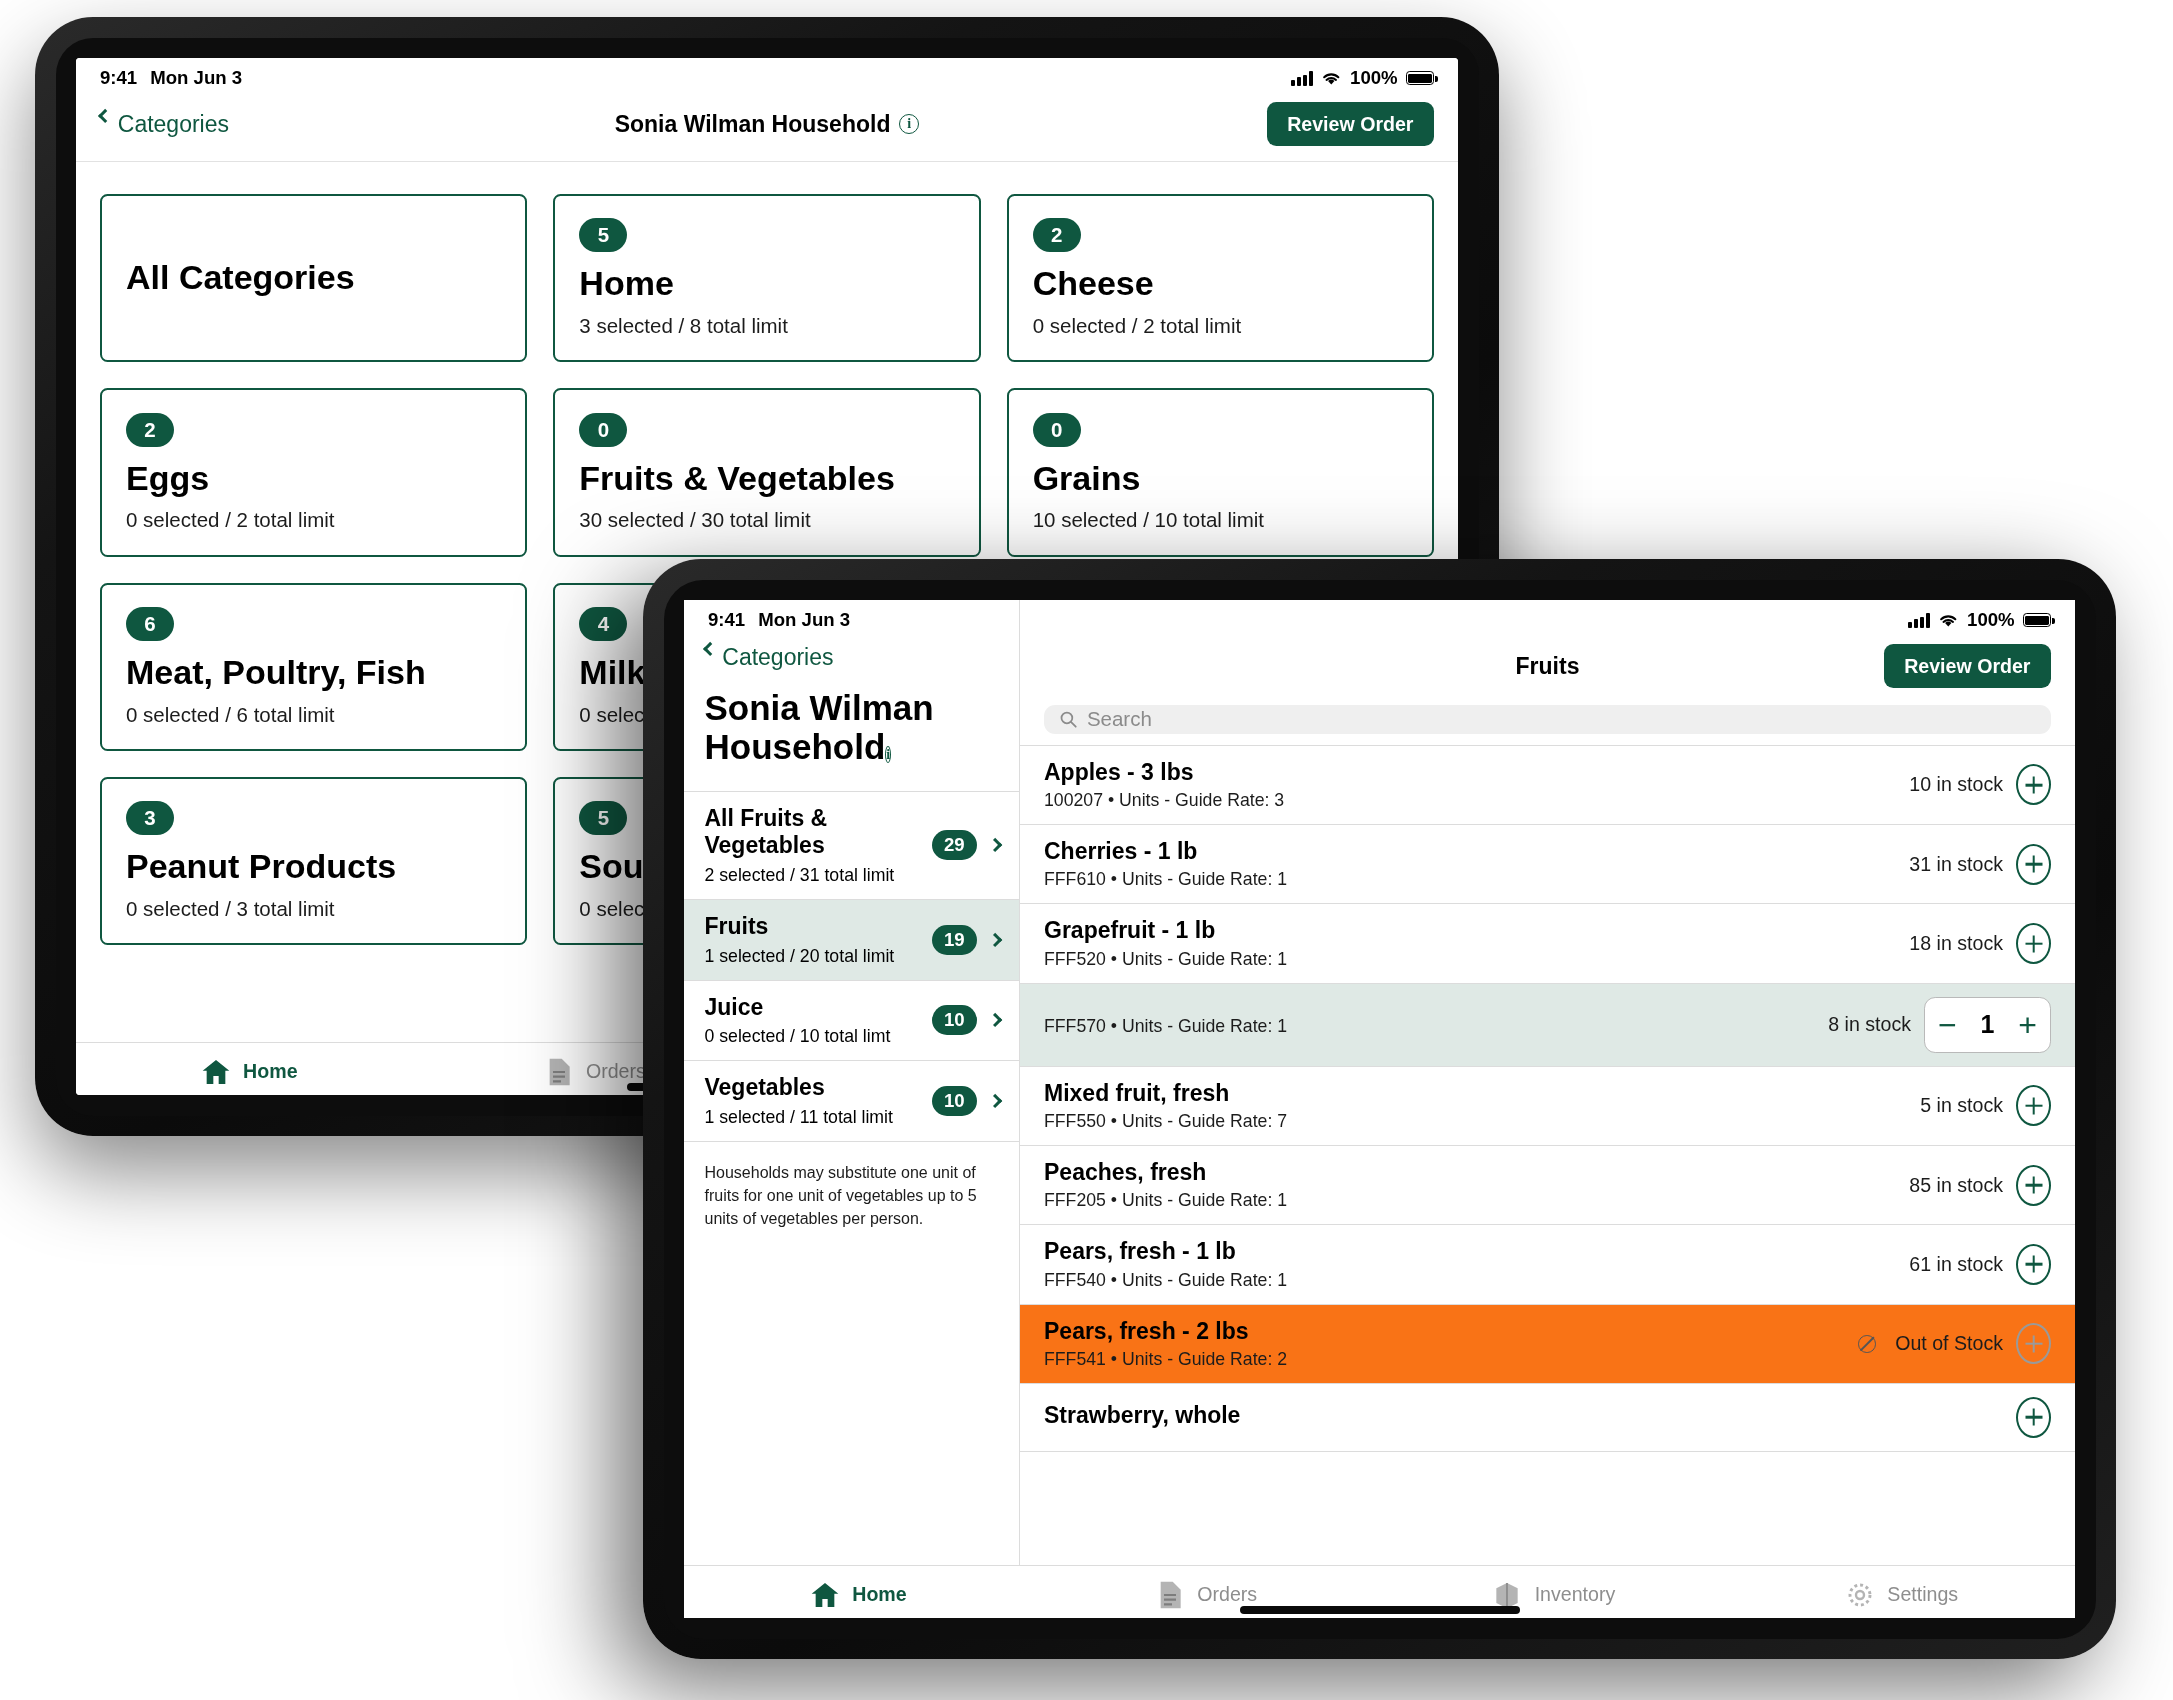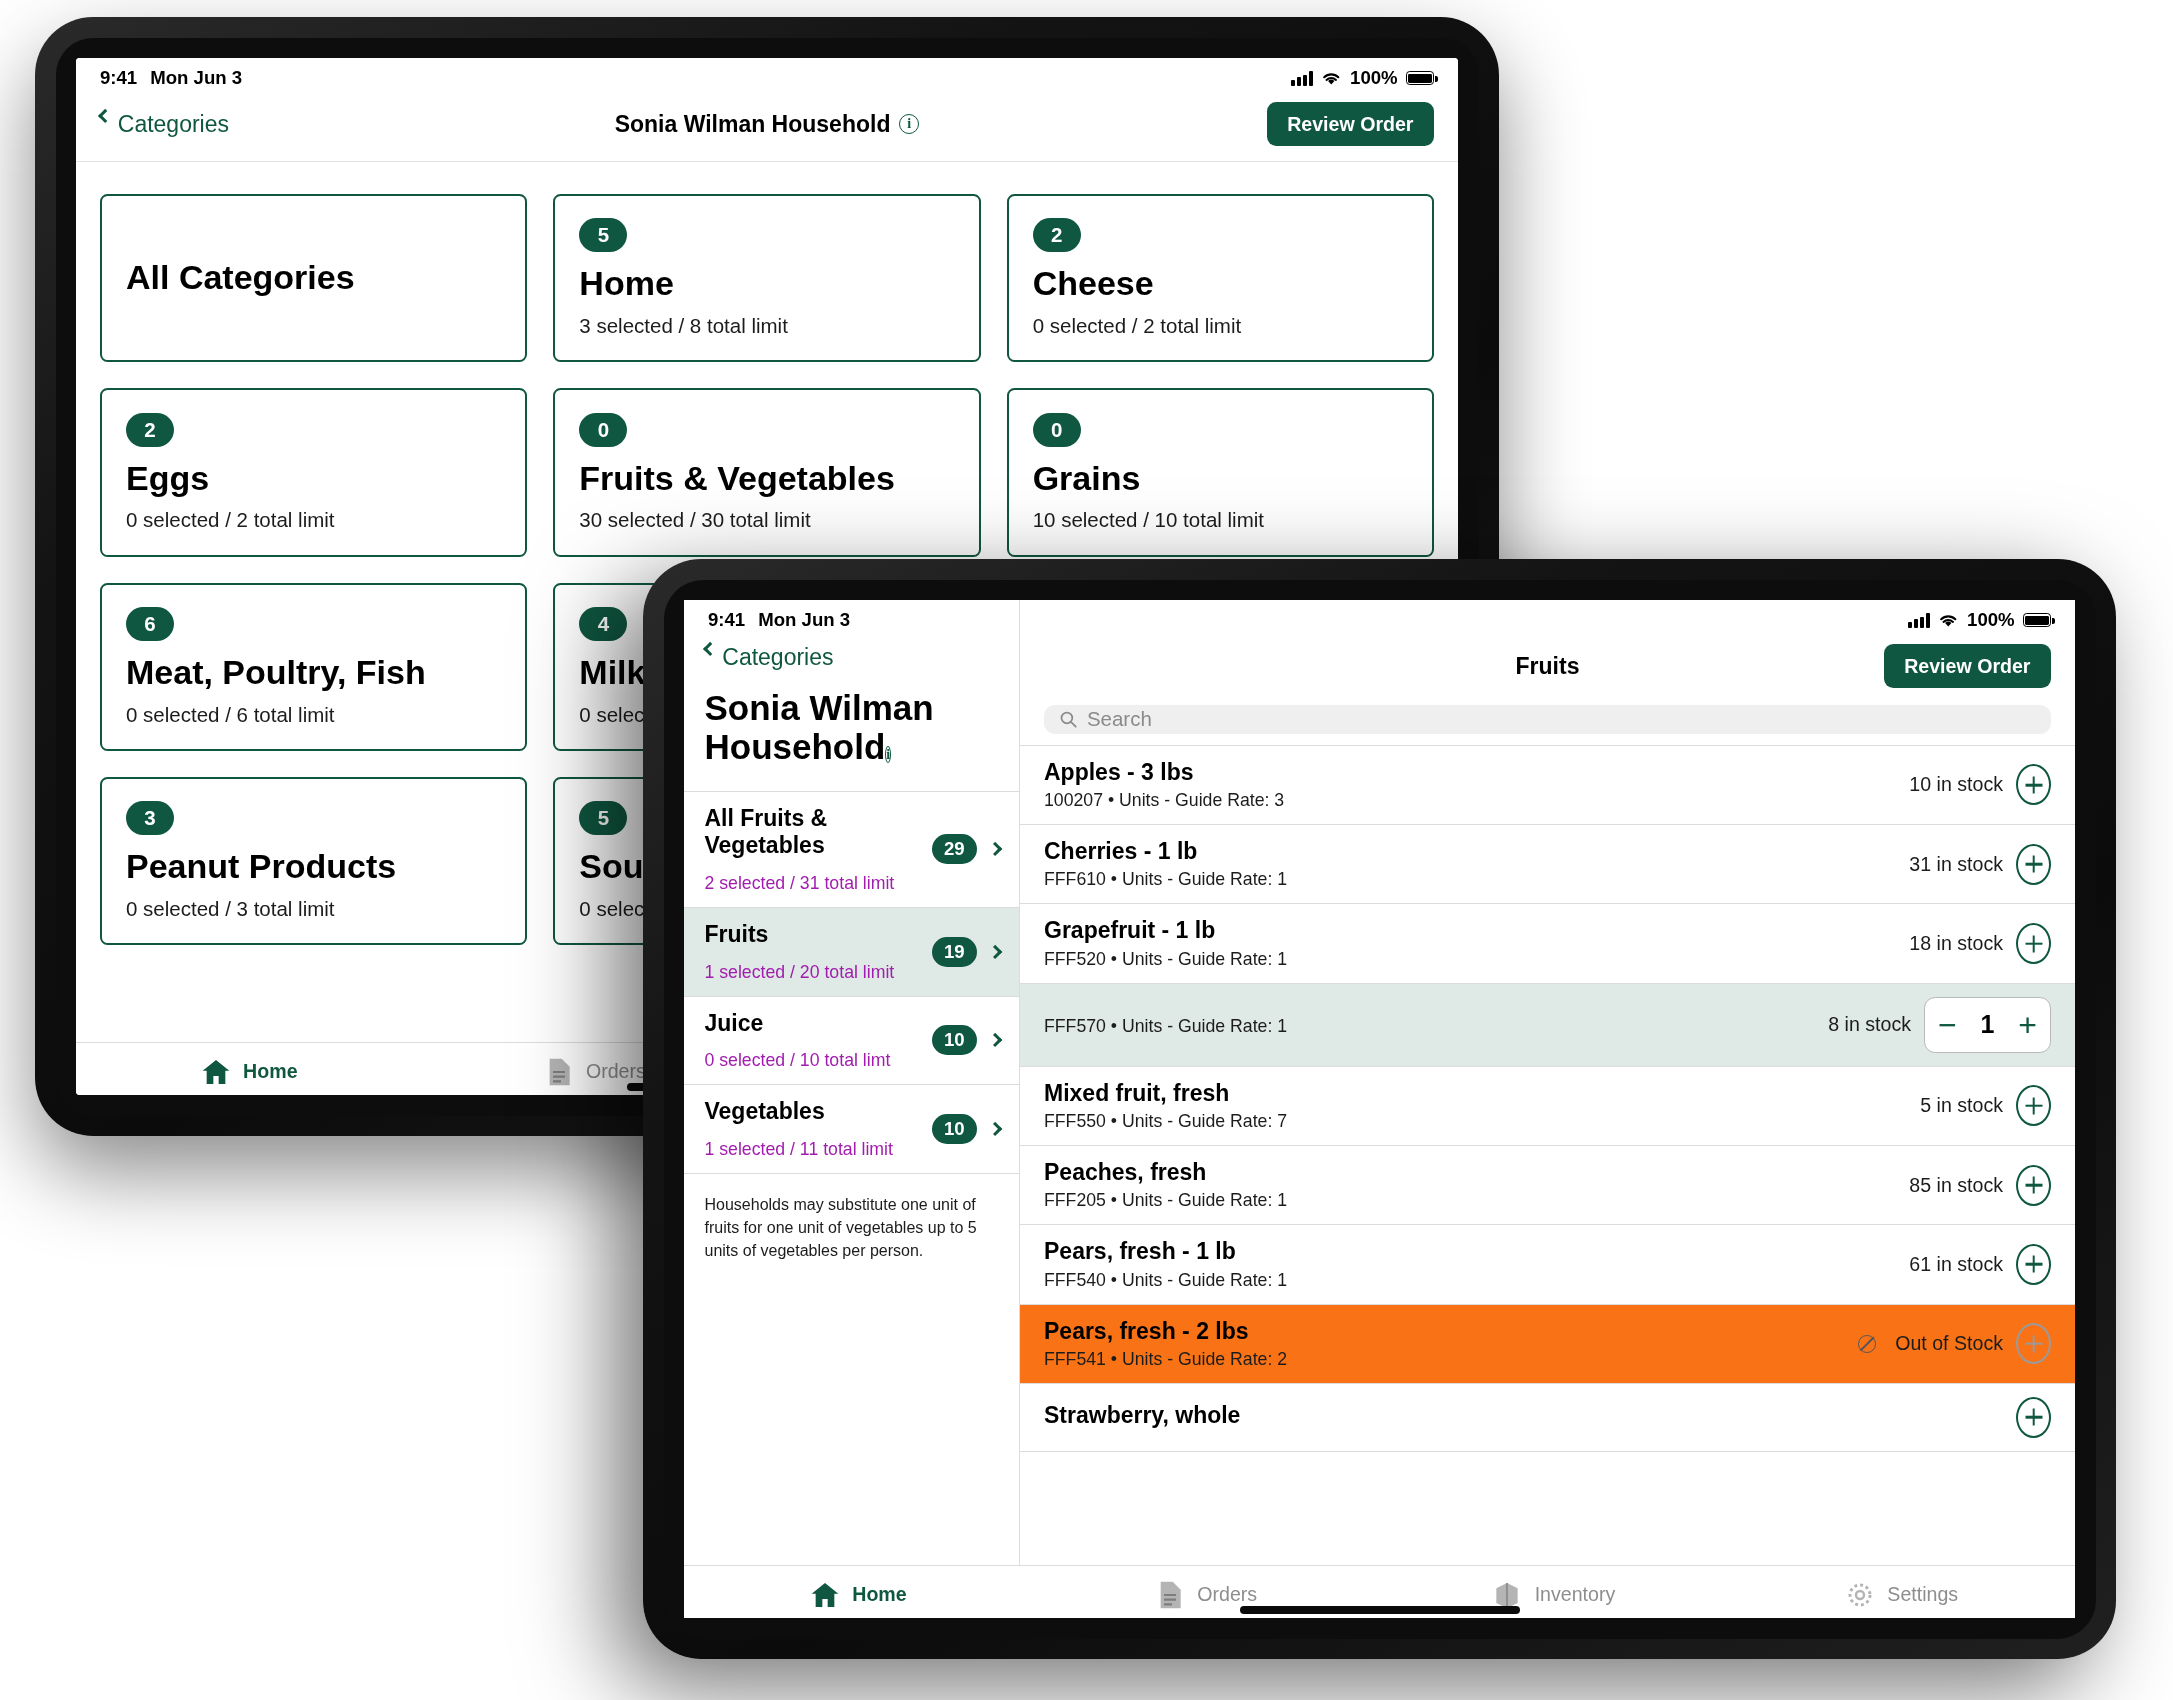--- a/index.html
+++ b/index.html
@@ -159,21 +159,21 @@
   .side-list { border-top: 0.9px solid #dcdcdc; }
   .side-row {
     display: flex; align-items: center; gap: 9.3px;
     padding: 13px 17px 13px 20.5px;
     border-bottom: 0.9px solid #dcdcdc;
     background: #fff;
   }
   .side-row.selected { background: #dfe9e5; }
   .side-row-text { flex: 1; min-width: 0; }
   .side-row-name { font-size: 23px; font-weight: 700; color: #000; line-height: 1.2; }
-  .side-row-sub { font-size: 17.7px; color: #a21caf; margin-top: 13px; }
+  .side-row-sub { font-size: 17.7px; color: #000000; margin-top: 5px; }
   .pill {
     background: #0f5740; color: #fff; border-radius: 15px;
     min-width: 45px; height: 30px; padding: 0 11.2px;
     font-size: 18.6px; font-weight: 700;
     display: flex; align-items: center; justify-content: center;
   }
   .chev-right {
     width: 10.3px; height: 10.3px;
     border-right: 3px solid #0f5740; border-top: 3px solid #0f5740;
     transform: rotate(45deg); display: block; margin-left: 3.7px; margin-right: 1.9px;

